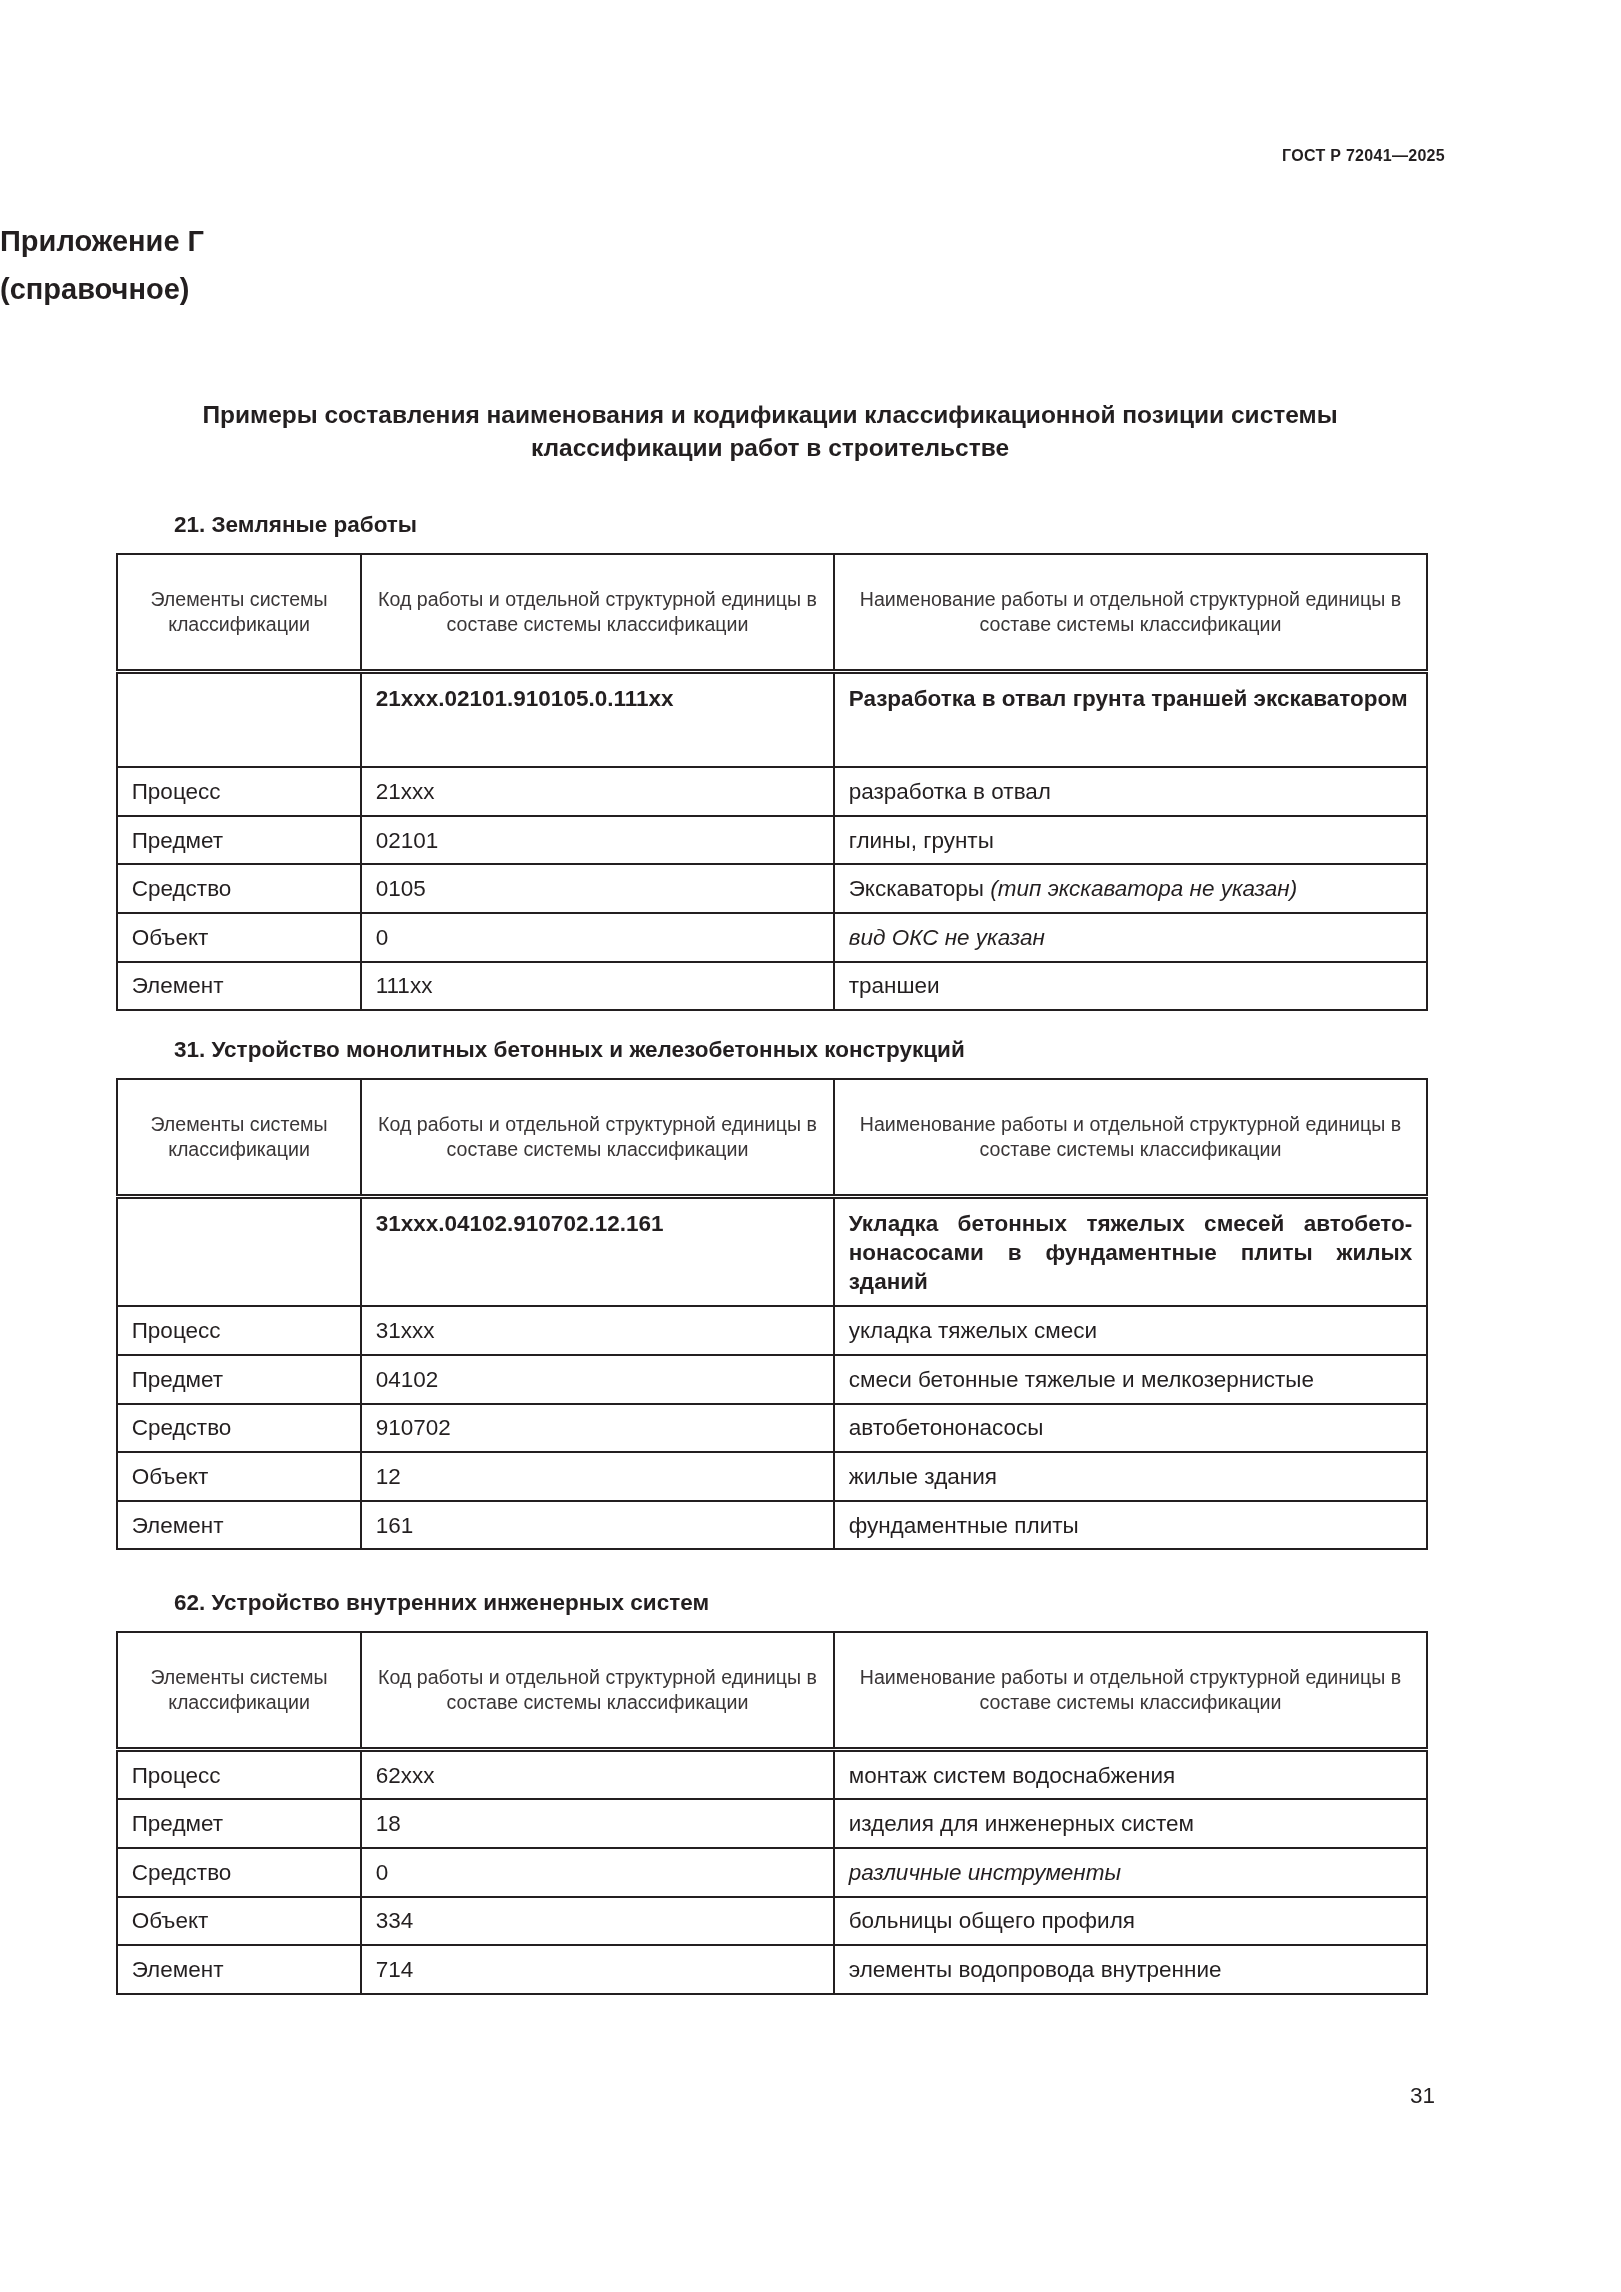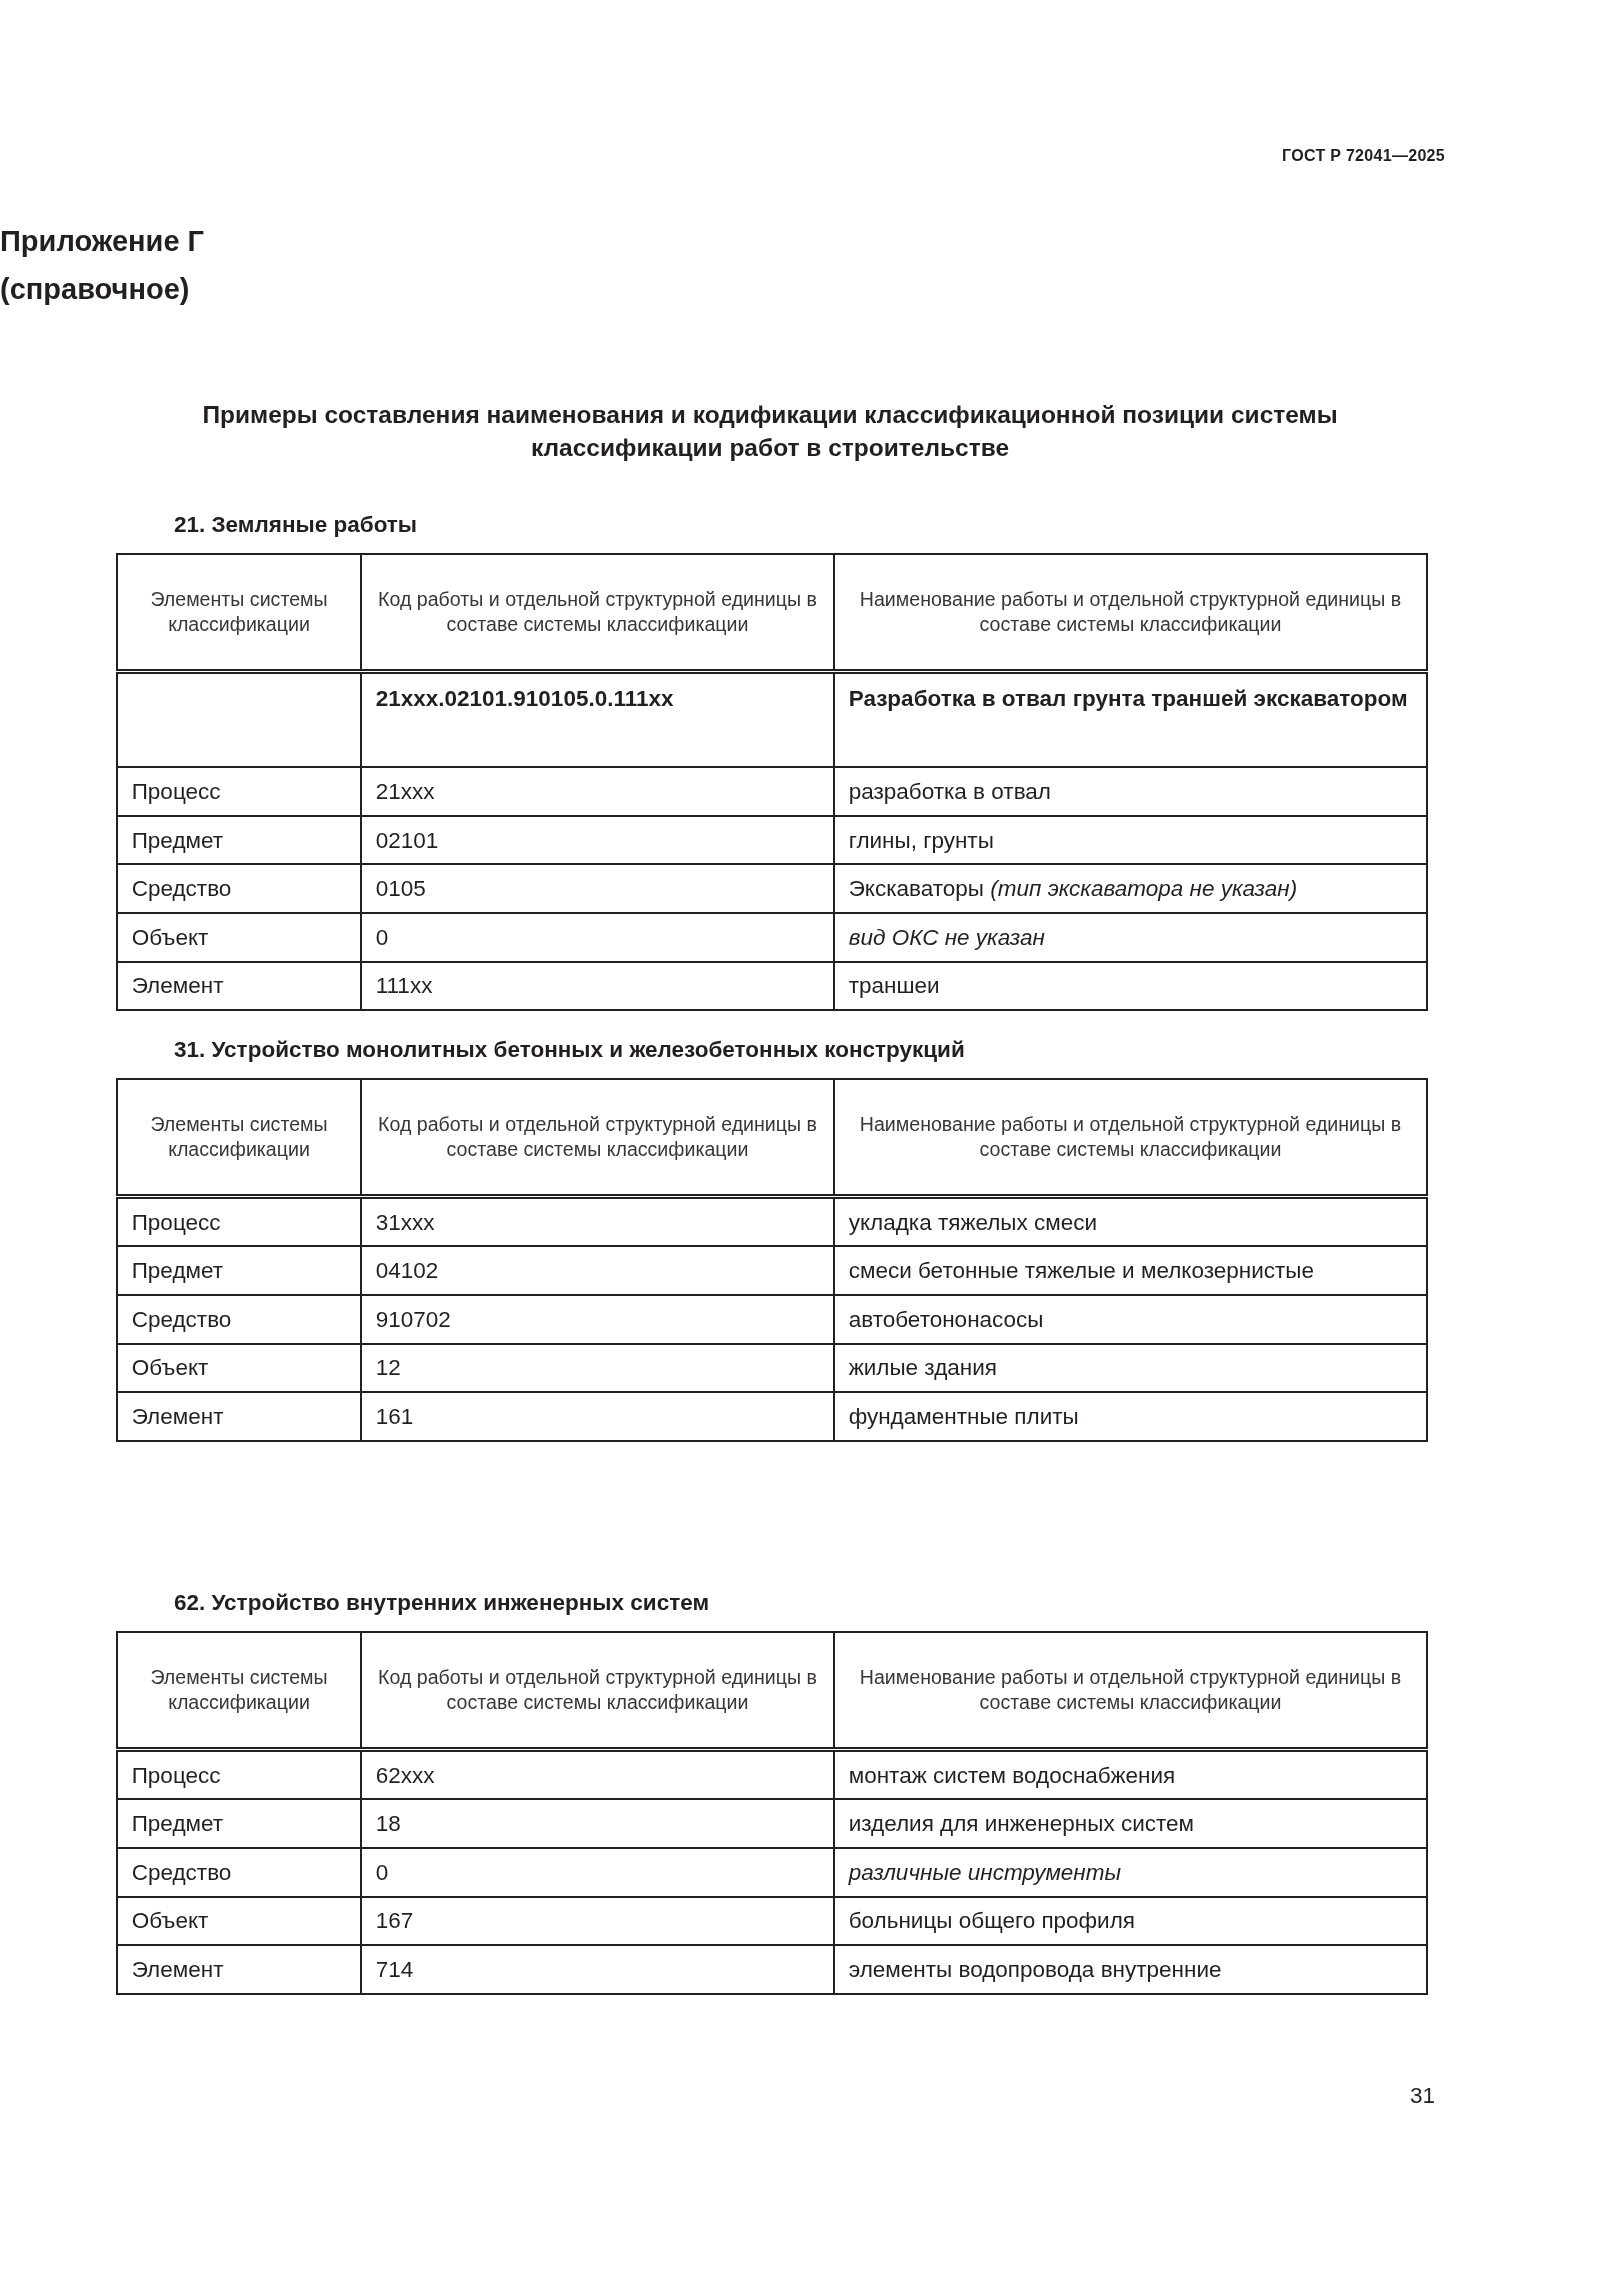--- a/index.html
+++ b/index.html
@@ -104,20 +104,25 @@
       <col class="c3">
     </colgroup>
   <thead>
     <tr>
       <th>Элементы системы классификации</th>
       <th>Код работы и отдельной структурной единицы в составе системы классификации</th>
       <th>Наименование работы и отдельной структурной единицы в составе системы классификации</th>
     </tr>
   </thead>
   <tbody>
+    <tr class="code-row" style="height:106px;">
+      <td></td>
+      <td>31xxx.04102.910702.12.161</td>
+      <td class="name">Укладка бетонных тяжелых смесей автобето-нонасосами в фундаментные плиты жилых зданий</td>
+    </tr>
     <tr class="data-row">
       <td>Процесс</td>
       <td>31xxx</td>
       <td><span>укладка тяжелых смеси</span><span class="it"></span></td>
     </tr>
     <tr class="data-row">
       <td>Предмет</td>
       <td>04102</td>
       <td><span>смеси бетонные тяжелые и мелкозернистые</span><span class="it"></span></td>
     </tr>
@@ -164,21 +169,21 @@
       <td>18</td>
       <td><span>изделия для инженерных систем</span><span class="it"></span></td>
     </tr>
     <tr class="data-row">
       <td>Средство</td>
       <td>0</td>
       <td><span></span><span class="it">различные инструменты</span></td>
     </tr>
     <tr class="data-row">
       <td>Объект</td>
-      <td>167</td>
+      <td>334</td>
       <td><span>больницы общего профиля</span><span class="it"></span></td>
     </tr>
     <tr class="data-row">
       <td>Элемент</td>
       <td>714</td>
       <td><span>элементы водопровода внутренние</span><span class="it"></span></td>
     </tr>
   </tbody>
 </table>
 

